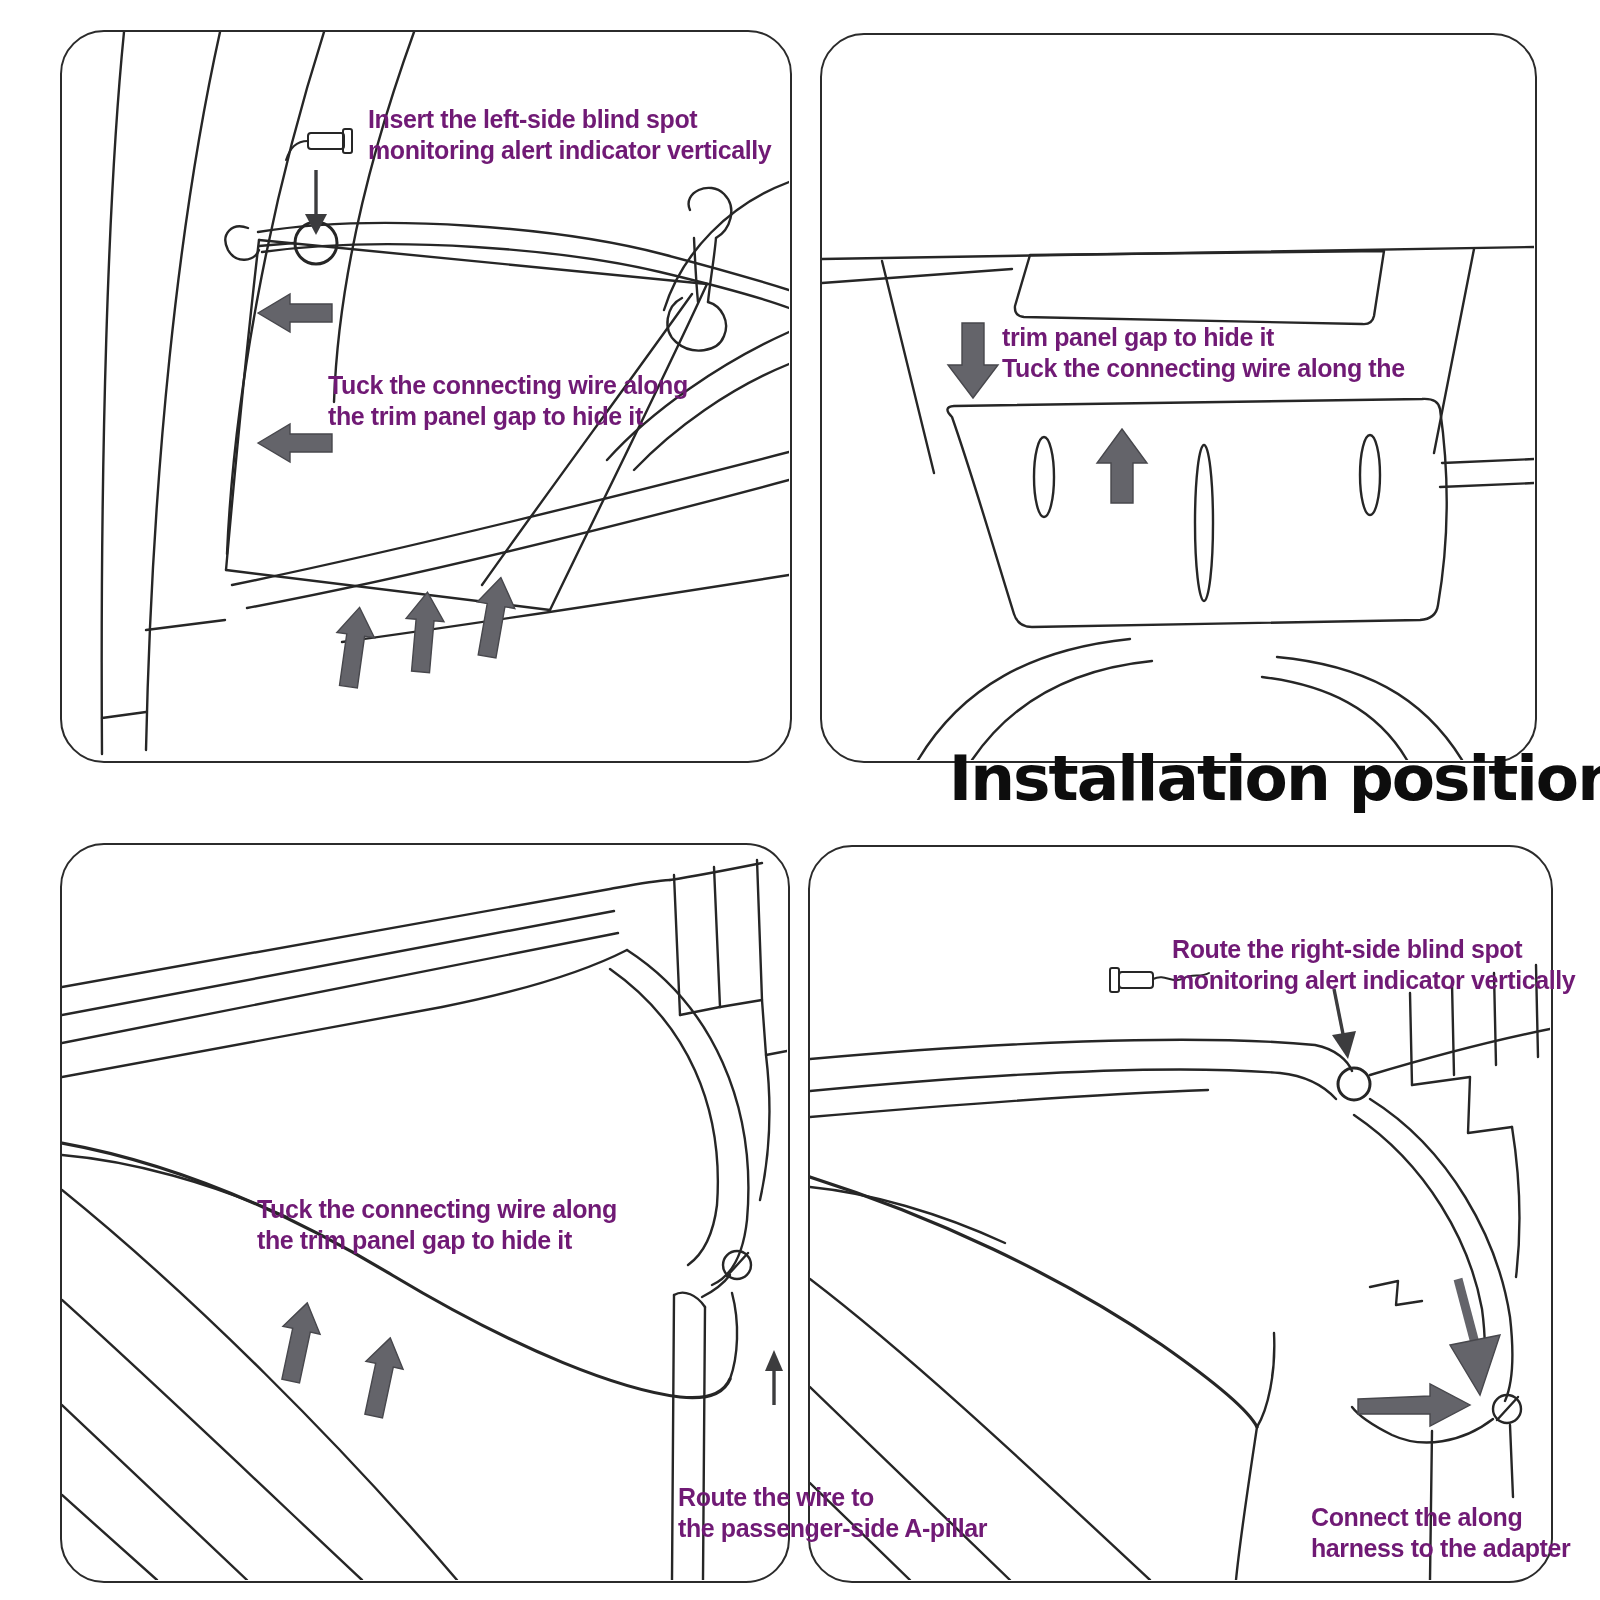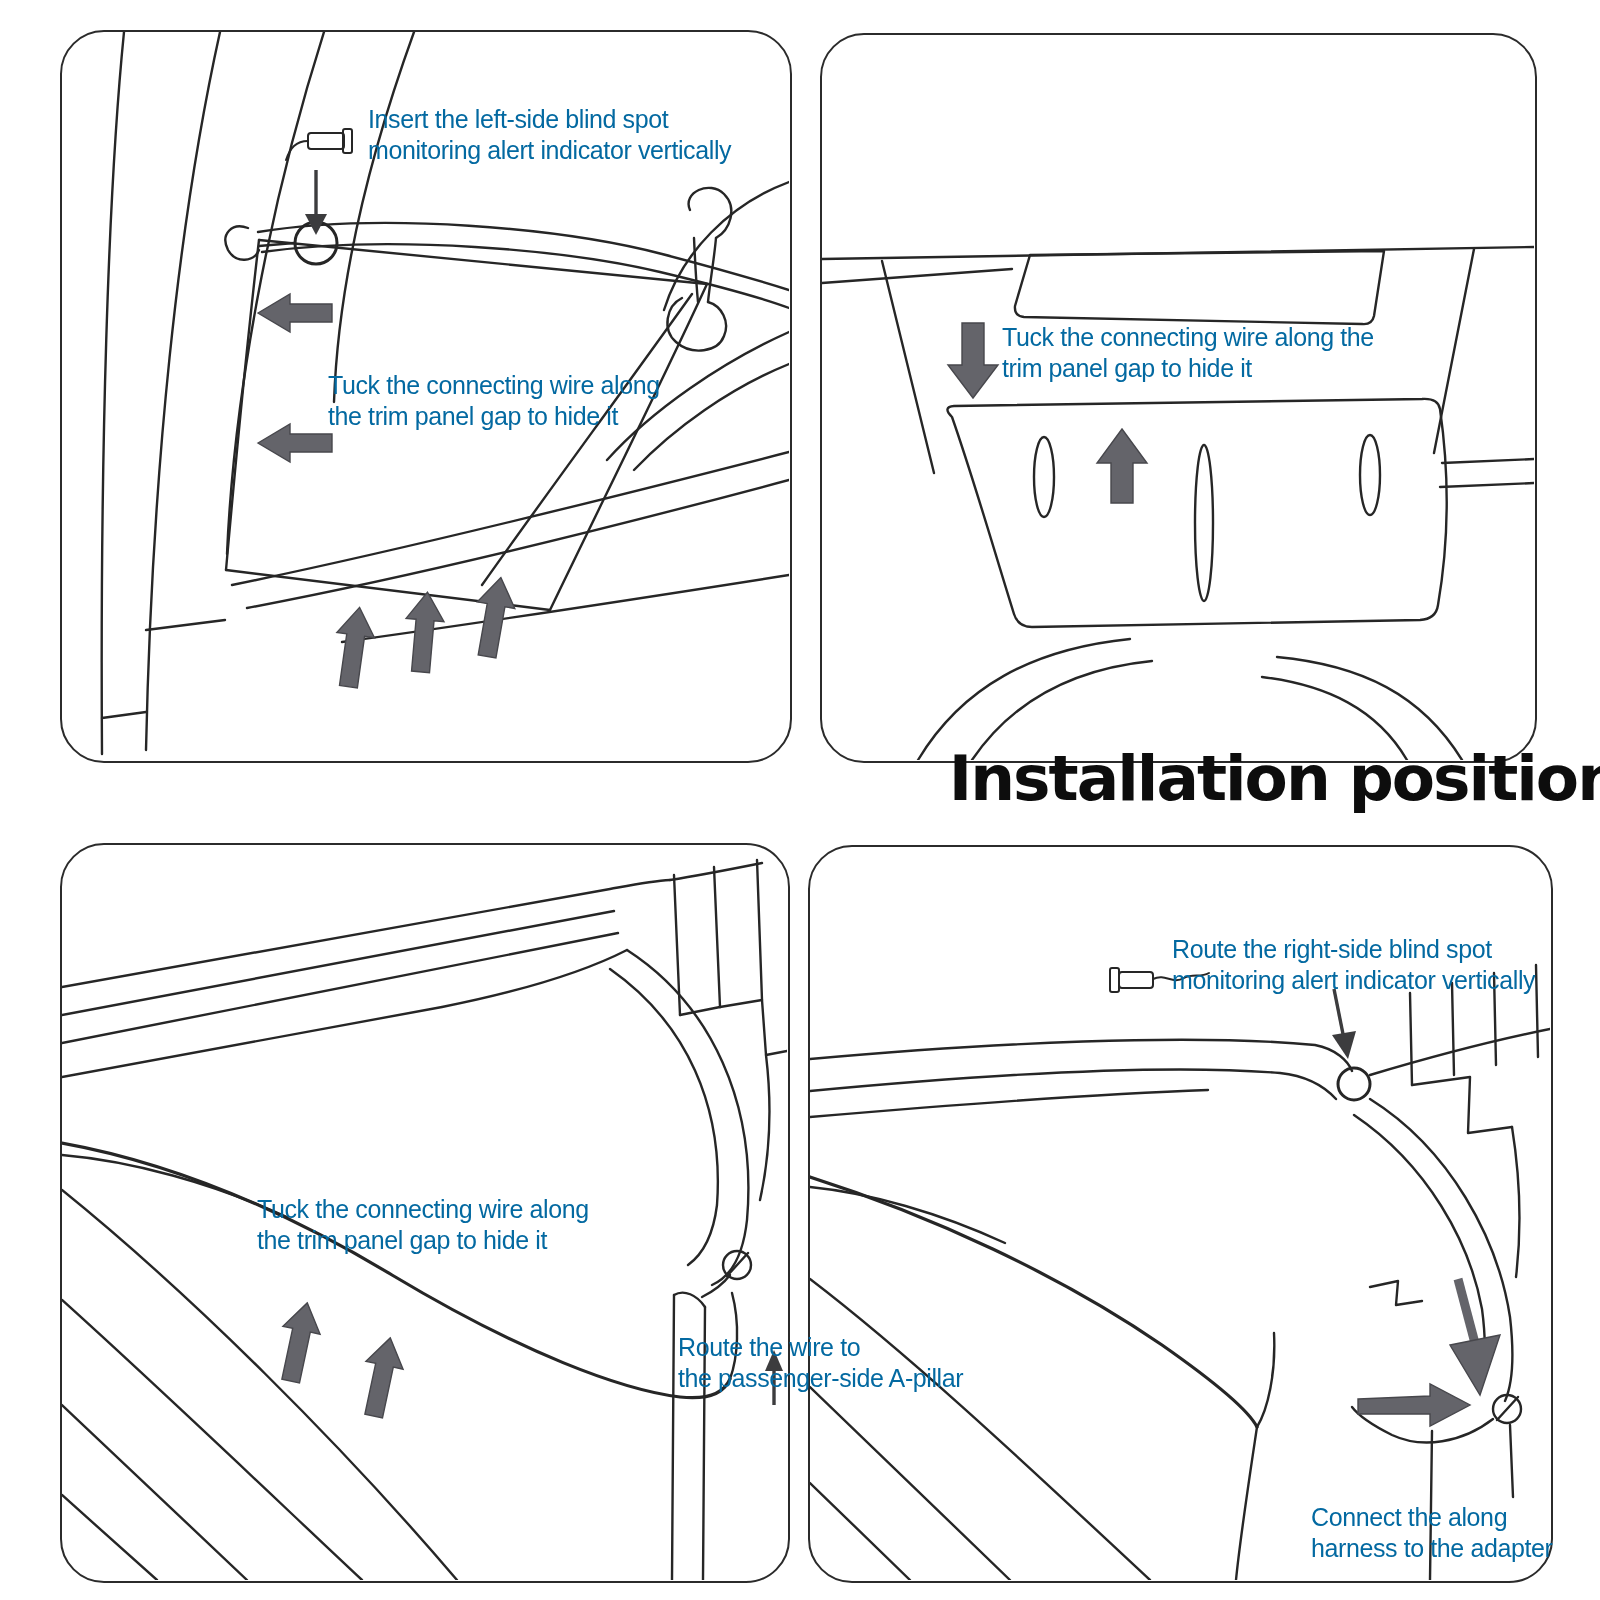--- a/index.html
+++ b/index.html
@@ -10,21 +10,21 @@
   .panel{
     position:absolute;border:2.5px solid #2b2b2b;border-radius:44px;
     background:#ffffff;box-sizing:border-box;
   }
   .panel svg{position:absolute;left:0;top:0;}
   #panel-top-left{left:60px;top:30px;width:732px;height:733px;}
   #panel-top-right{left:820px;top:33px;width:717px;height:730px;}
   #panel-bottom-left{left:60px;top:843px;width:730px;height:740px;}
   #panel-bottom-right{left:808px;top:845px;width:745px;height:738px;}
   .note{
-    position:absolute;color:#0369a1;font-weight:400;font-size:25px;
+    position:absolute;color:#701a75;font-weight:700;font-size:25px;
     line-height:31px;letter-spacing:-0.4px;white-space:nowrap;z-index:5;
   }
   #main-title{
     position:absolute;left:0;top:742px;width:1600px;text-align:right;
     font-family:"DejaVu Sans",sans-serif;font-weight:800;font-size:63px;
     letter-spacing:-2px;color:#0d0d0d;z-index:6;padding-left:20px;
   }
   .lineart{stroke:#262626;stroke-width:2.4;fill:none;stroke-linecap:round;stroke-linejoin:round;}
   .thick{stroke-width:3.2;}
   .blockarrow{fill:#64646a;stroke:#47474c;stroke-width:1.4;}
@@ -249,30 +249,30 @@
     <div>Insert the left-side blind spot</div>
     <div>monitoring alert indicator vertically</div>
   </div>
 
   <div class="note" style="left:328px;top:370px;">
     <div>Tuck the connecting wire along</div>
     <div>the trim panel gap to hide it</div>
   </div>
 
   <div class="note" style="left:1002px;top:322px;">
+    <div>trim panel gap to hide it</div>
     <div>Tuck the connecting wire along the</div>
-    <div>trim panel gap to hide it</div>
   </div>
 
   <div class="note" style="left:257px;top:1194px;">
     <div>Tuck the connecting wire along</div>
     <div>the trim panel gap to hide it</div>
   </div>
 
-  <div class="note" style="left:678px;top:1332px;">
+  <div class="note" style="left:678px;top:1482px;">
     <div>Route the wire to</div>
     <div>the passenger-side A-pillar</div>
   </div>
 
   <div class="note" style="left:1172px;top:934px;">
     <div>Route the right-side blind spot</div>
     <div>monitoring alert indicator vertically</div>
   </div>
 
   <div class="note" style="left:1311px;top:1502px;">

